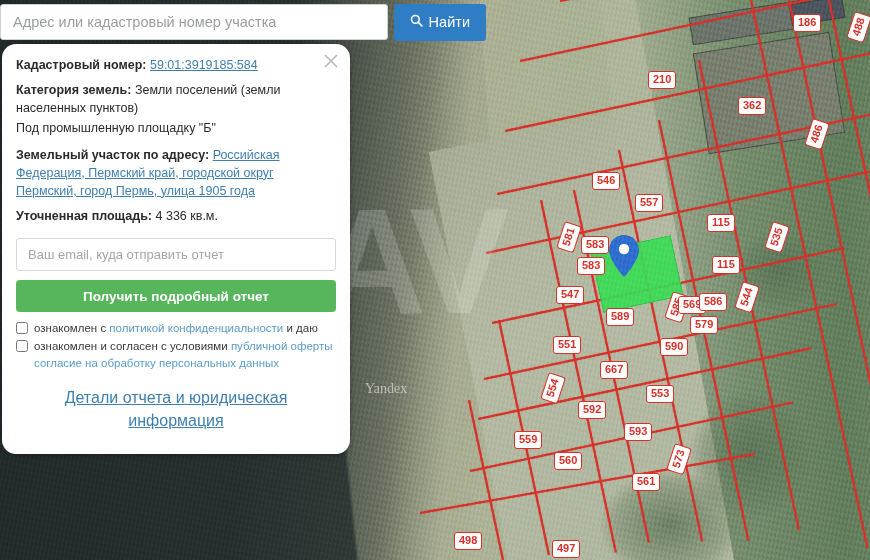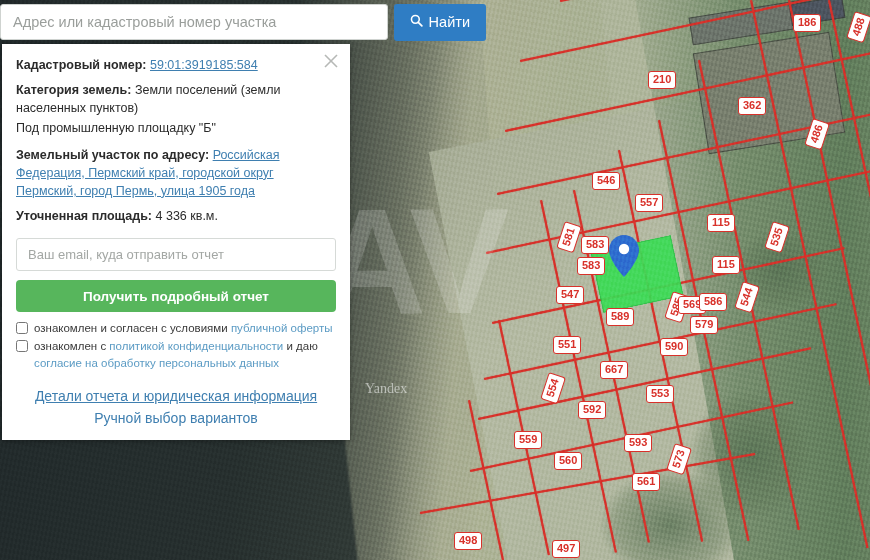--- a/index.html
+++ b/index.html
@@ -92,21 +92,21 @@
     margin-left:6px;height:37px;padding:0 16px;
     background:#2f7dc4;color:#fff;border:none;border-radius:3px;
     font-size:14.5px;font-weight:400;cursor:pointer;
     display:flex;align-items:center;gap:6px;
     font-family:"Liberation Sans",sans-serif;
   }
 
   
   .panel{
     position:absolute;left:2px;top:44px;width:348px;
-    background:#fff;border-radius:0;
+    background:#fff;border-radius:14px;
     box-shadow:0 1px 5px rgba(0,0,0,.35);
     padding:12px 14px 10px;box-sizing:border-box;
     font-size:12.5px;color:#2b2b2b;line-height:1.45;
   }
   .panel .close{
     position:absolute;right:9px;top:7px;width:20px;height:20px;
     cursor:pointer;color:#b6b9b6;
   }
   .row{margin:0 0 7px;}
   .row b{font-weight:700;}
@@ -124,21 +124,21 @@
     background:#57b65c;color:#fff;font-size:13.5px;font-weight:700;
     cursor:pointer;margin-bottom:9px;
     font-family:"Liberation Sans",sans-serif;
   }
   .chk{display:flex;align-items:flex-start;gap:6px;font-size:11.5px;color:#3a3a3a;line-height:1.35;margin-bottom:2px;}
   .chk input{margin:1px 0 0;width:12px;height:12px;accent-color:#57b65c;}
   .chk a{color:#5b9bc4;text-decoration:none;cursor:pointer;}
   .chk-cont{margin:0 0 0 18px;font-size:11.5px;line-height:1.35;}
   .chk-cont a{color:#5b9bc4;text-decoration:none;cursor:pointer;}
   .botlinks{text-align:center;margin-top:14px;}
-  .botlinks a{display:block;color:#3f7fb0;font-size:14px;margin:2px 0;cursor:pointer;}
+  .botlinks a{display:block;color:#3f7fb0;font-size:16px;margin:12px 0;cursor:pointer;}
   .botlinks a.u{text-decoration:underline;}
   .botlinks a.n{text-decoration:none;}
 </style>
 </head>
 <body>
 
 <div id="map">
   <div class="map-bg"></div>
   <div class="water"></div>
   <div class="shore"></div>
@@ -207,21 +207,21 @@
       <div class="plabel" style="left: 699px; top: 293px;">586</div>
       <div class="plabel rot" style="left: 733px; top: 288px;">544</div>
       <div class="plabel" style="left: 606px; top: 308px;">589</div>
       <div class="plabel" style="left: 690px; top: 316px;">579</div>
       <div class="plabel" style="left: 553px; top: 336px;">551</div>
       <div class="plabel" style="left: 660px; top: 338px;">590</div>
       <div class="plabel" style="left: 600px; top: 361px;">667</div>
       <div class="plabel rot" style="left: 539px; top: 379px;">554</div>
       <div class="plabel" style="left: 646px; top: 385px;">553</div>
       <div class="plabel" style="left: 578px; top: 401px;">592</div>
-      <div class="plabel" style="left: 624px; top: 434px;">593</div>
+      <div class="plabel" style="left: 624px; top: 423px;">593</div>
       <div class="plabel rot" style="left: 665px; top: 450px;">573</div>
       <div class="plabel" style="left: 514px; top: 431px;">559</div>
       <div class="plabel" style="left: 554px; top: 452px;">560</div>
       <div class="plabel" style="left: 592px; top: 473px; margin-left: 40px;">561</div>
       <div class="plabel" style="left: 552px; top: 540px;">497</div>
       <div class="plabel" style="left: 454px; top: 532px;">498</div>
     </div>
 </div>
 
 <div class="searchbar">
@@ -265,28 +265,27 @@
     <b>Уточненная площадь:</b>
     <span>4 336 кв.м.</span>
   </div>
 
   <input class="email" value="" placeholder="Ваш email, куда отправить отчет" style="">
 
   <button class="cta">Получить подробный отчет</button>
 
   <label class="chk">
     <input type="checkbox" style="">
-    <span><span>ознакомлен и согласен с условиями </span><a>публичной оферты</a></span>
+    <span><span>ознакомлен с </span><a>политикой конфиденциальности</a><span> и даю</span></span>
   </label>
 
   <label class="chk">
     <input type="checkbox" style="">
-    <span><span>ознакомлен с </span><a>политикой конфиденциальности</a><span> и даю</span></span>
+    <span><span>ознакомлен и согласен с условиями </span><a>публичной оферты</a></span>
   </label>
   <div class="chk-cont">
     <a>согласие на обработку персональных данных</a>
   </div>
 
   <div class="botlinks">
     <a class="u">Детали отчета и юридическая информация</a>
-    <a class="n">Ручной выбор вариантов</a>
   </div>
 </div>
 
 </body></html>

